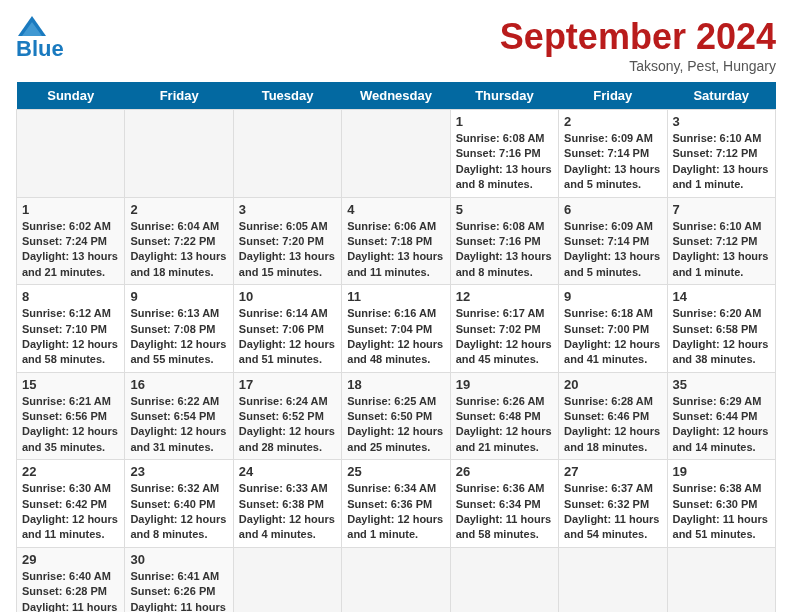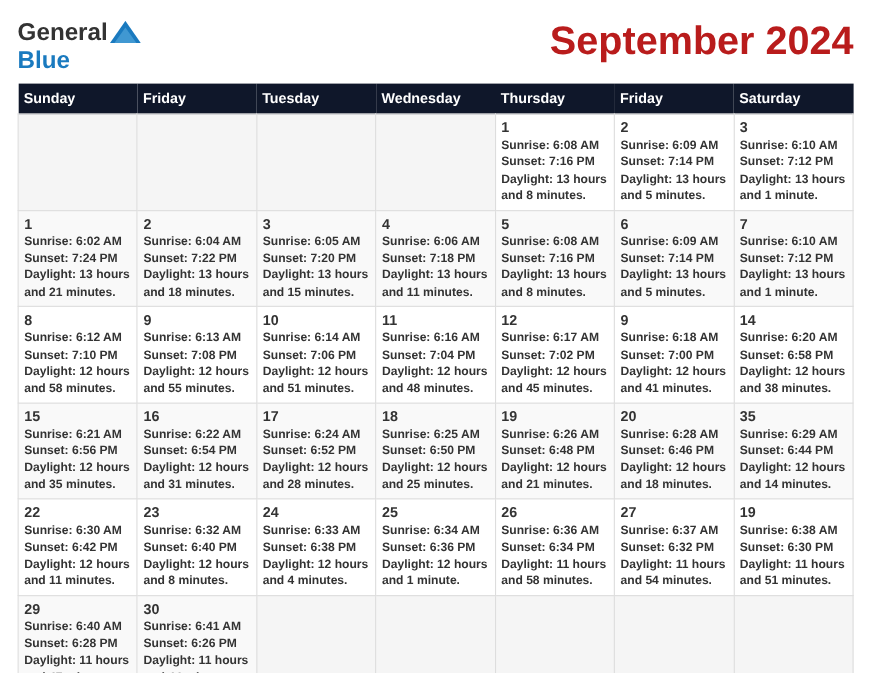--- a/index.html
+++ b/index.html
@@ -51,23 +51,23 @@
     .location {
       font-size: 14px;
       color: #555;
     }
     table {
       width: 100%;
       border-collapse: collapse;
       table-layout: fixed;
     }
     th {
-      background-color: #0f172a;
+      background-color: #0369a1;
       color: white;
-      text-align: left;
+      text-align: center;
       padding: 6px 5px;
       font-size: 13px;
       font-weight: bold;
     }
     td {
       border: 1px solid #ddd;
       vertical-align: top;
       padding: 4px 5px;
       font-size: 11px;
       color: #333;
@@ -93,30 +93,30 @@
     .row-shade td:not(.empty) {
       background: #f0f4f8;
     }
   </style>
 </head>
 <body>
 
 <div class="header">
   <div class="logo">
     <div class="logo-text">
-      <span class="logo-general">General</span>
       <svg class="logo-icon" viewBox="0 0 28 20">
         <polygon points="0,20 14,0 28,20" fill="#1a7abf"></polygon>
         <polygon points="4,20 14,6 24,20" fill="#5aabdf" opacity="0.6"></polygon>
       </svg>
     </div>
     <span class="logo-blue">Blue</span>
   </div>
   <div class="title-section">
     <div class="month-title">September 2024</div>
+    <div class="location">Taksony, Pest, Hungary</div>
   </div>
 </div>
 
 <table>
   <thead>
     <tr>
     <th>Sunday</th>
         <th>Friday</th>
         <th>Tuesday</th>
         <th>Wednesday</th>

